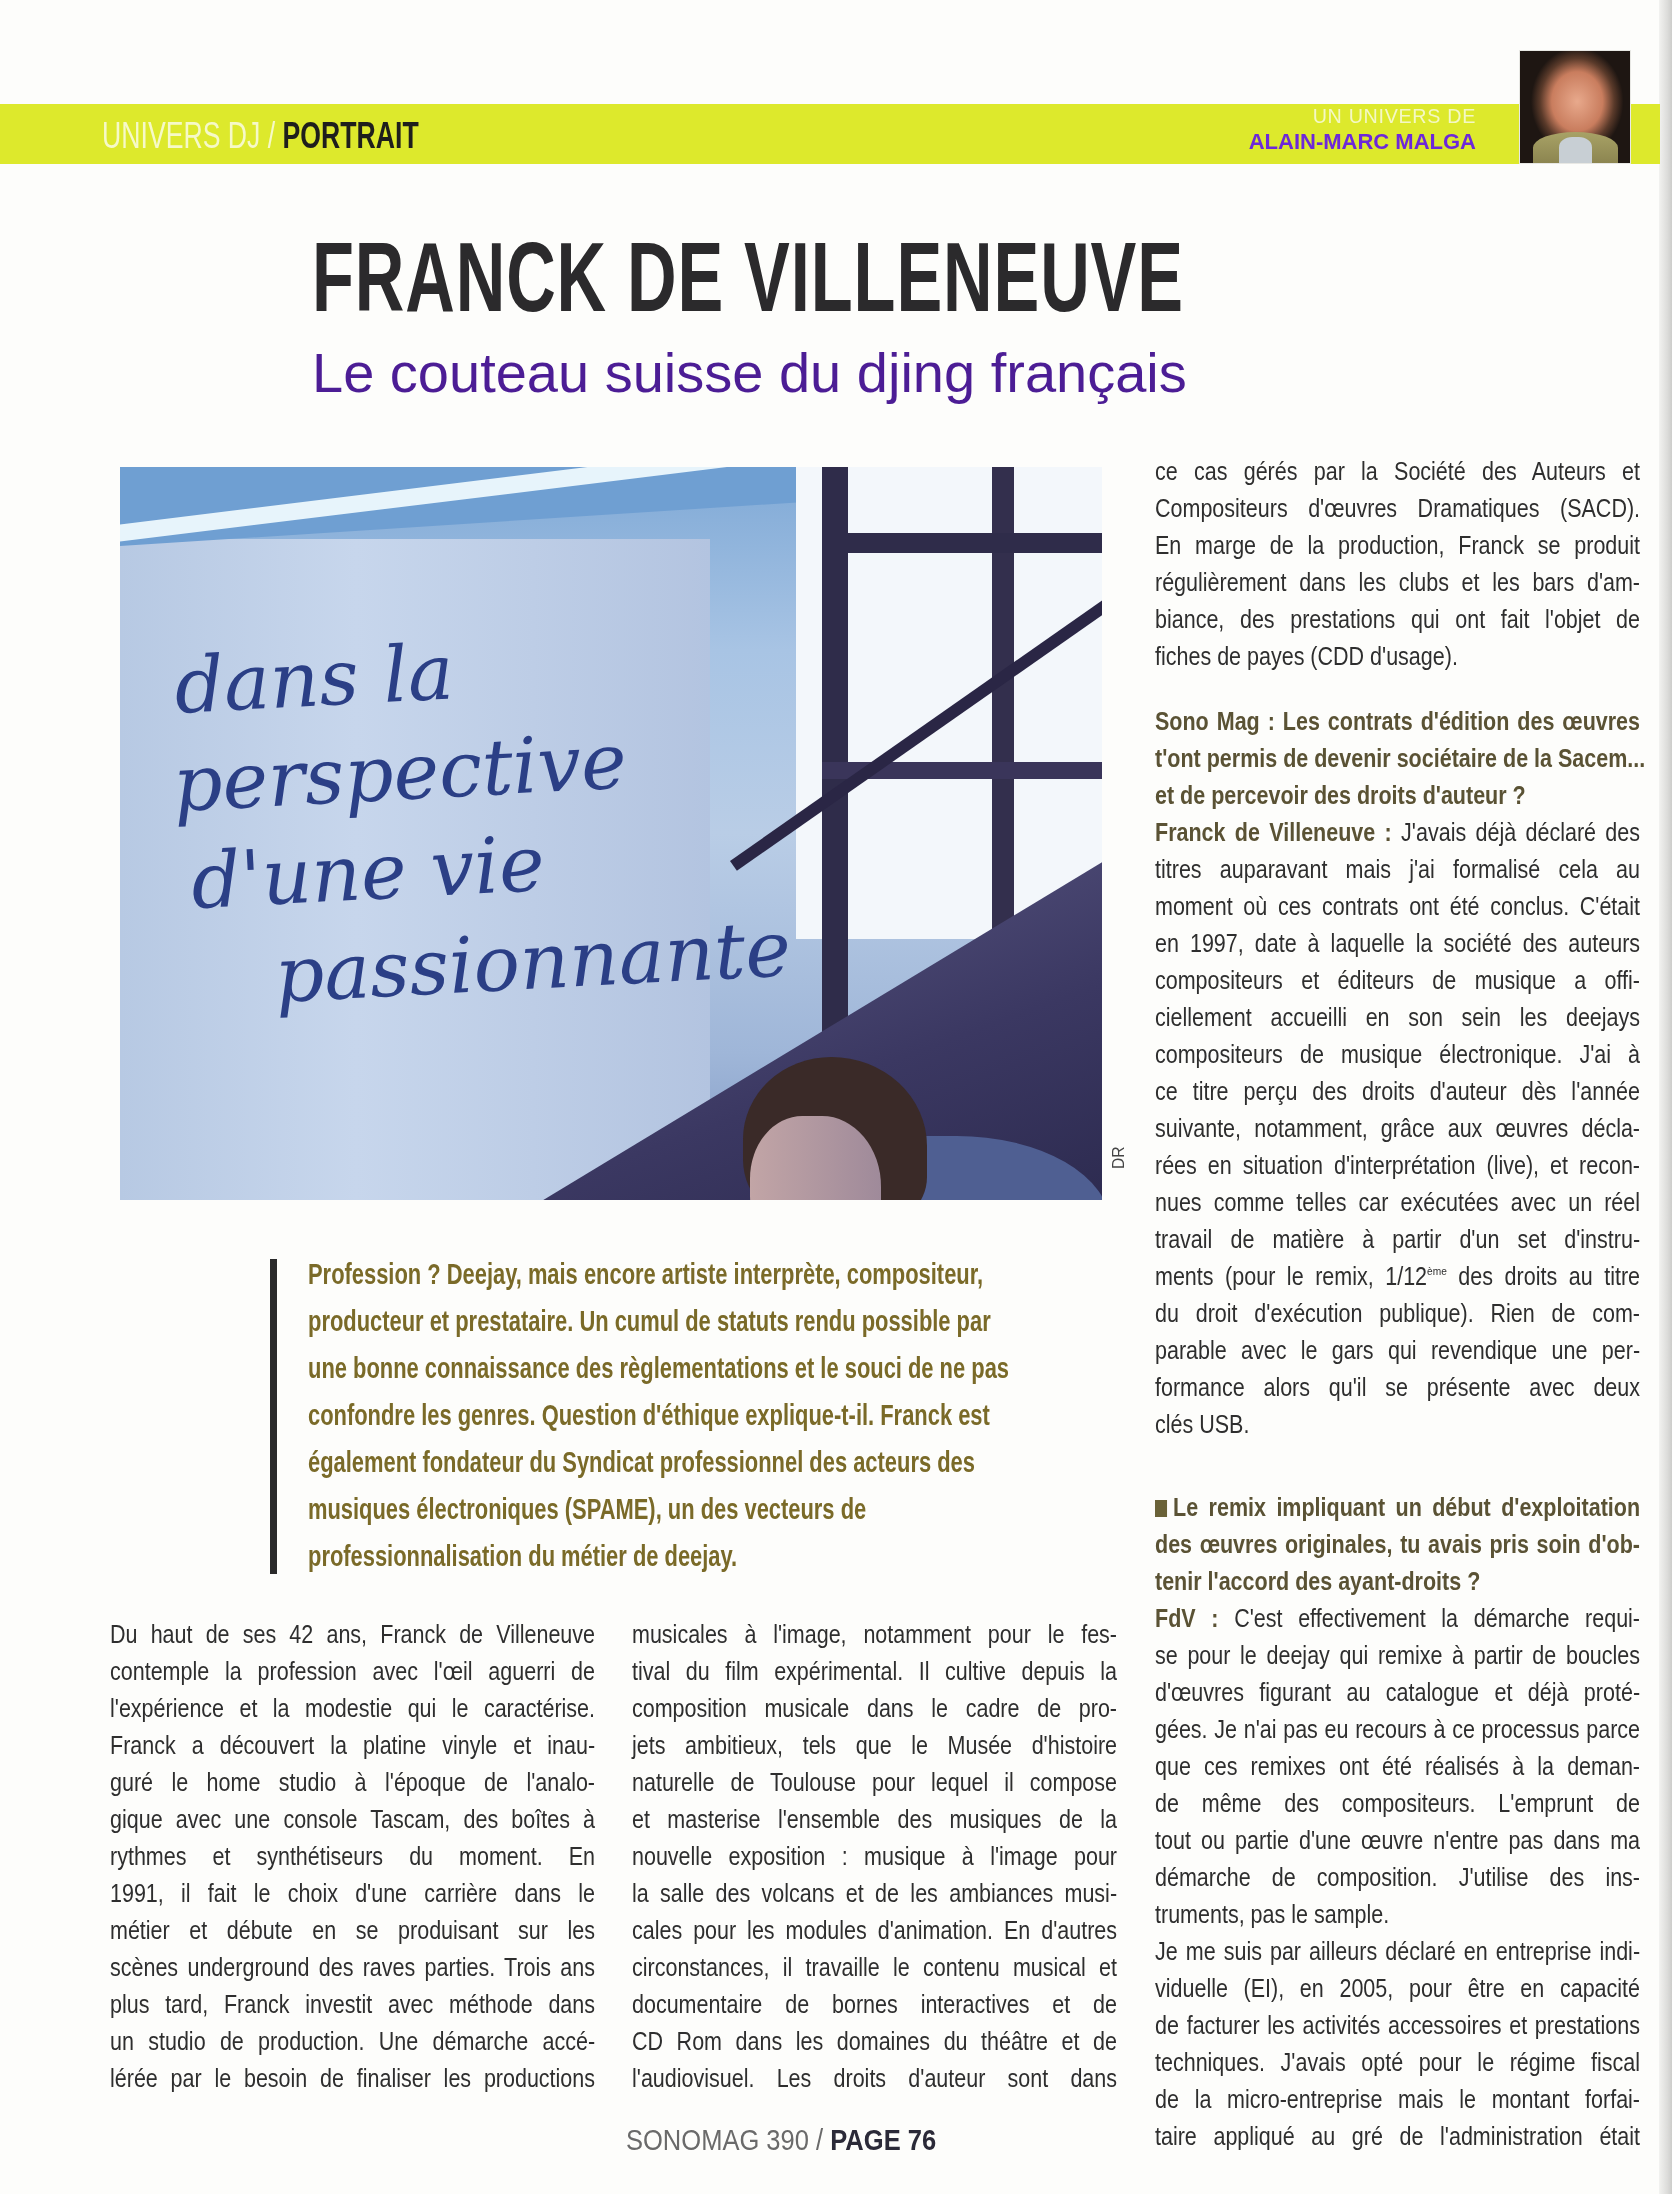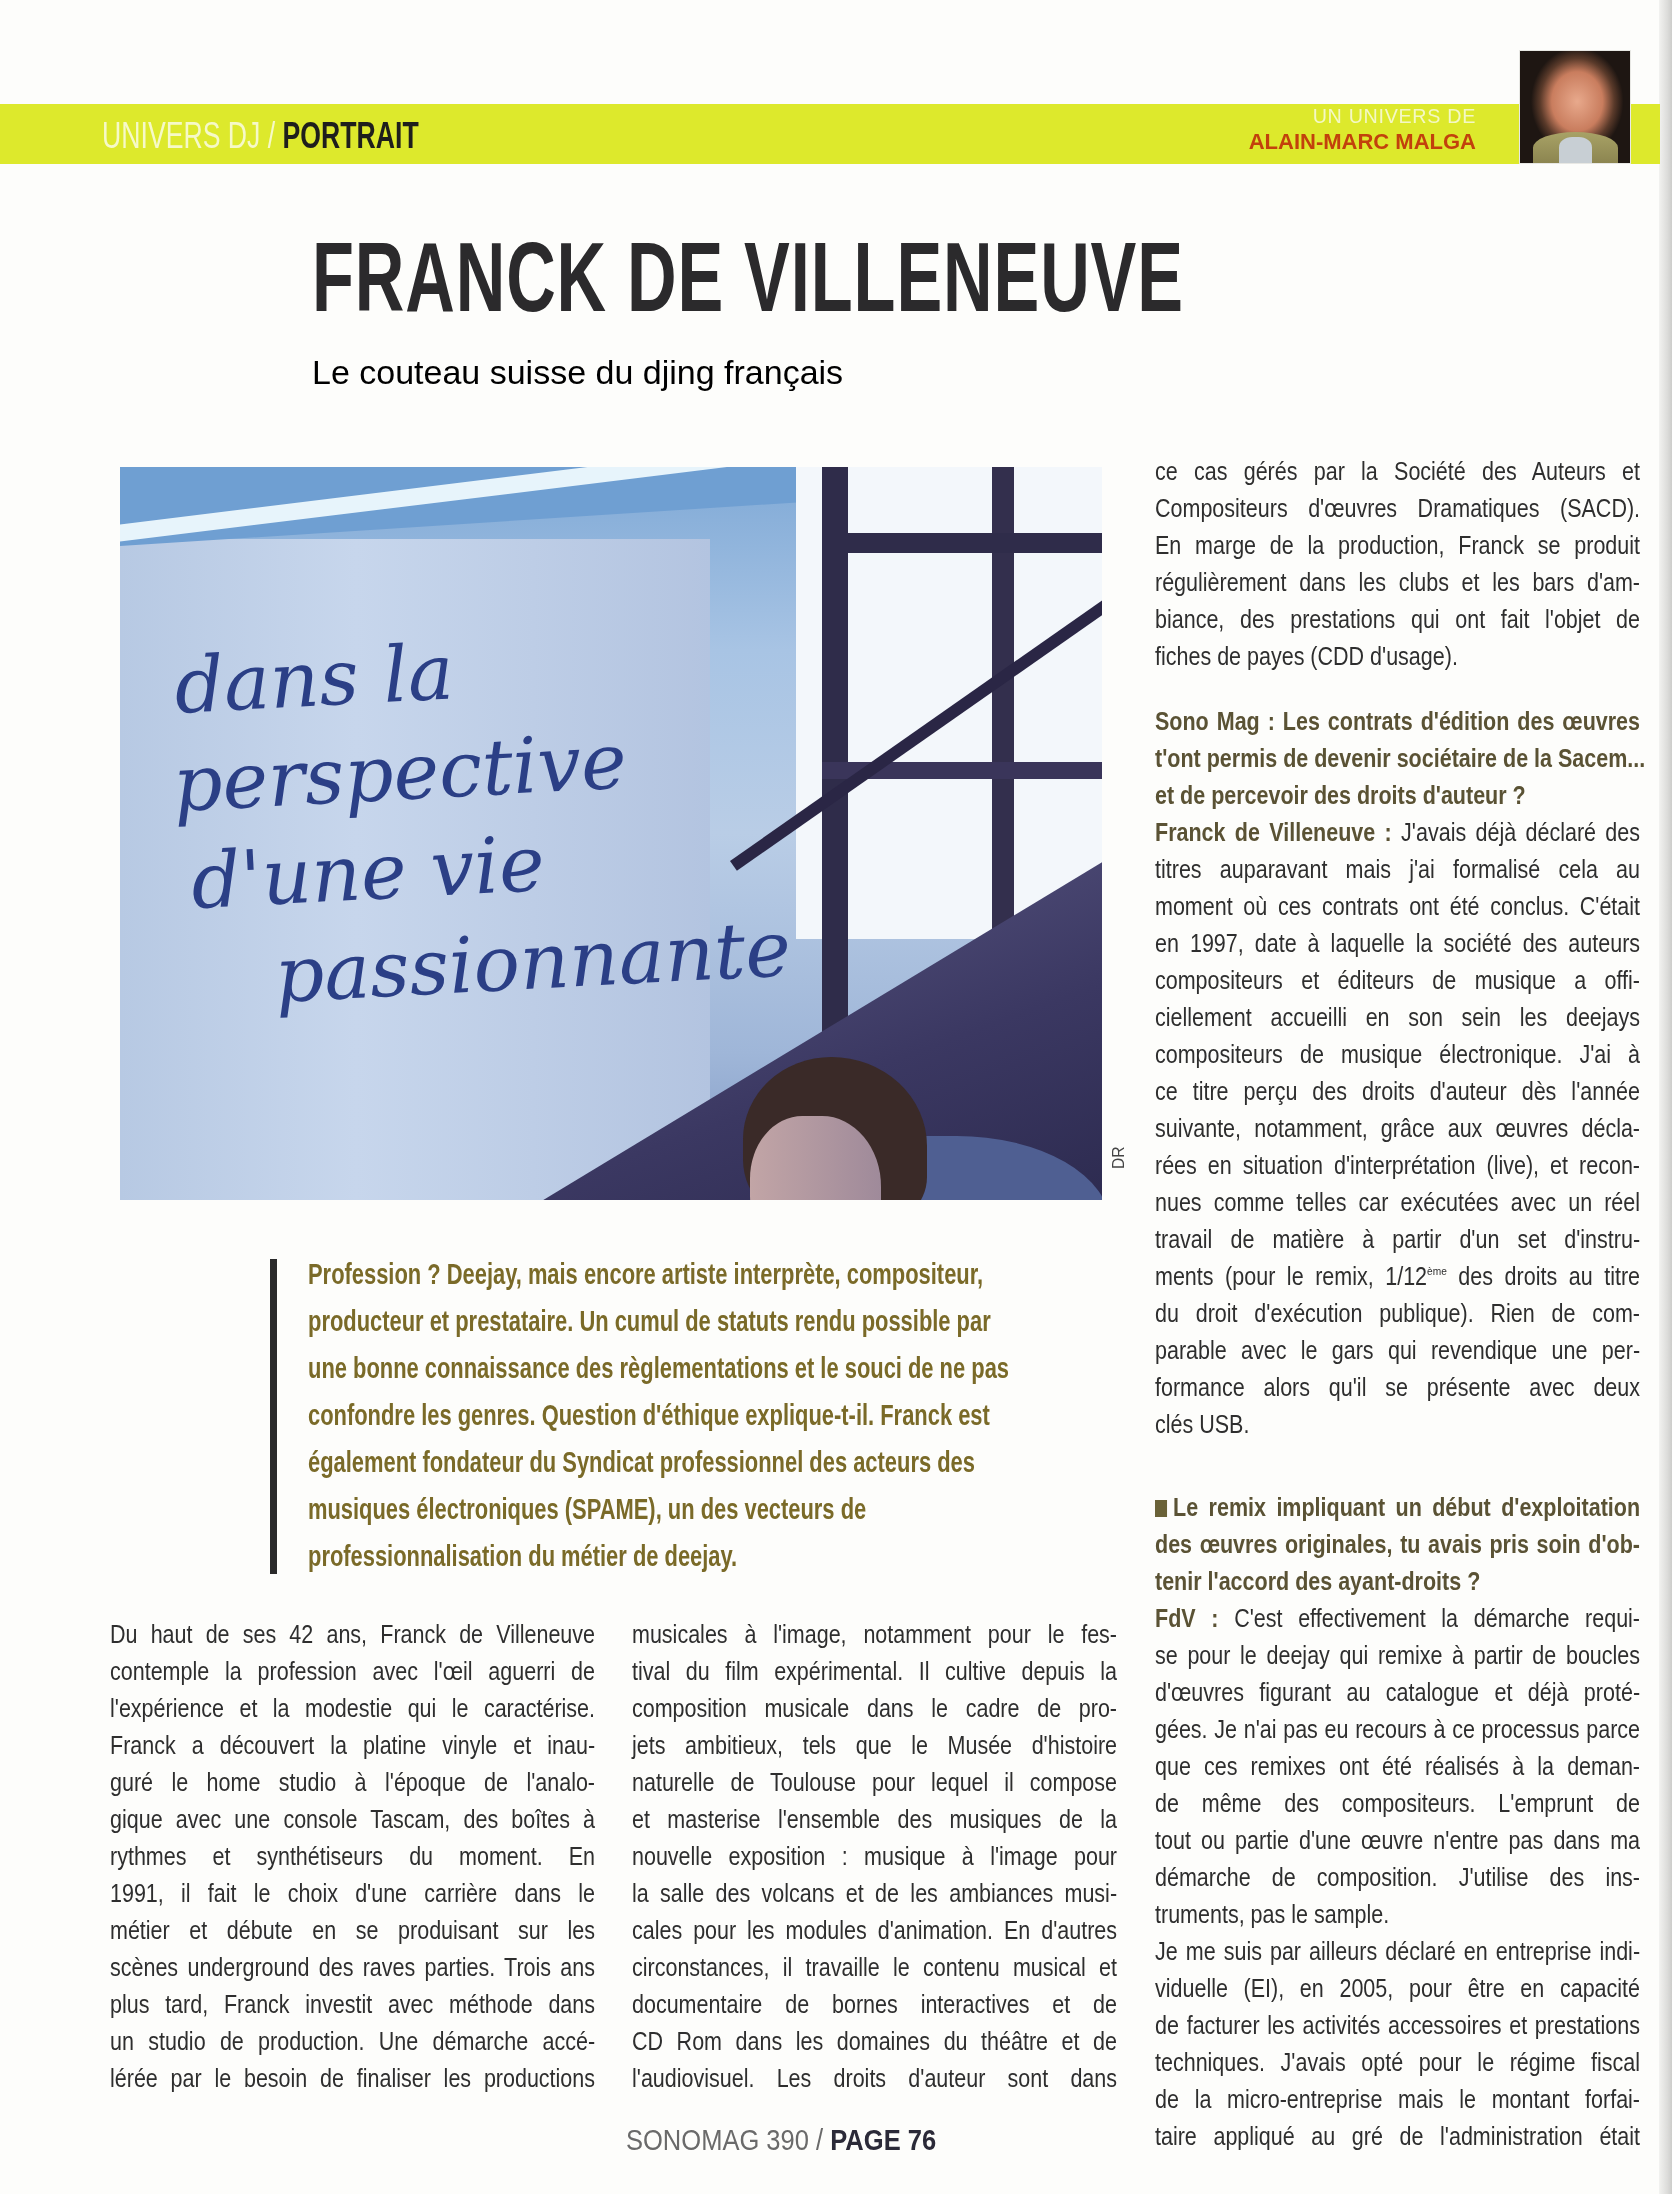--- a/index.html
+++ b/index.html
@@ -28,21 +28,21 @@
     .rubric .strong { color: #1e1e1c; font-weight: bold; }
     .byline {
       position: absolute; right: 197px; top: 105px; text-align: right;
       white-space: nowrap;
     }
     .byline .pre {
       display: block; font-size: 19.7px; line-height: 23.6px; color: #f4f8c4;
       letter-spacing: 0.7px;
     }
     .byline .name {
-      display: block; font-size: 22px; line-height: 26px; font-weight: bold; color: #c2410c;
+      display: block; font-size: 22px; line-height: 26px; font-weight: bold; color: #6d28d9;
     }
     .author-photo {
       position: absolute; left: 1519px; top: 50px; width: 110px; height: 112px;
       background: radial-gradient(ellipse 42% 48% at 52% 45%, #e8a98c 0%, #c97d5e 55%, #5a3a2a 80%, #1e1612 100%);
       border: 1.3px solid #e8e8e4; overflow: hidden;
     }
     .author-photo .collar {
       position: absolute; left: 13px; bottom: 0; width: 85px; height: 31.5px;
       background: linear-gradient(180deg, #a8a266 0%, #8c8550 100%);
       border-radius: 50% 50% 0 0;
@@ -53,21 +53,21 @@
     }
 
     
     .title {
       position: absolute; left: 312px; top: 231px; white-space: nowrap;
       font-size: 98px; line-height: 92px; font-weight: bold; color: #2b2a2c;
       transform: scaleX(0.70); transform-origin: left top; letter-spacing: 1.3px;
     }
     .subtitle {
       position: absolute; left: 312px; top: 341px; white-space: nowrap;
-      font-size: 34px; line-height: 63px; color: #000000; font-weight: normal;
+      font-size: 56px; line-height: 63px; color: #4c1d95; font-weight: normal;
     }
 
     
     .photo {
       position: absolute; left: 120px; top: 467px; width: 982px; height: 733px;
       overflow: hidden;
       background: linear-gradient(180deg, #7fa9d6 0%, #a8c4e4 25%, #b9cde6 50%, #9fb6d8 80%, #7f97c3 100%);
     }
     .photo .ceiling {
       position: absolute; left: 0; top: 0; width: 100%; height: 79px;

